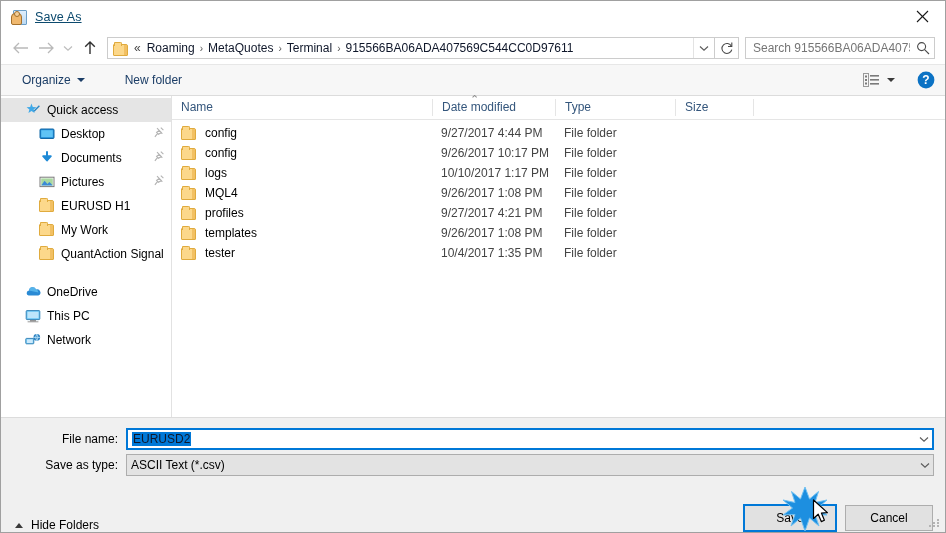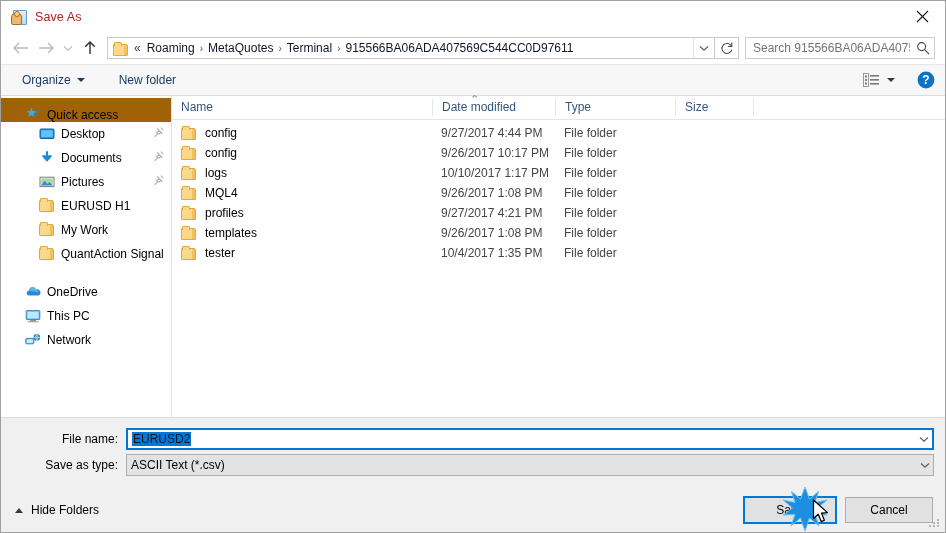--- a/index.html
+++ b/index.html
@@ -49,22 +49,23 @@
     border: 1px solid #a4702c;
     border-radius: 4px 4px 2px 2px;
   }
   .title-icon .person:after {
     content: ""; position: absolute;
     left: 2px; top: -3px; width: 4px; height: 4px;
     background: #f4cf9a; border: 1px solid #a4702c;
     border-radius: 50%;
   }
   .title-text {
-    font-size: 12.5px; color: #b91c1c;
+    font-size: 12.5px; color: #0c4a6e;
     letter-spacing: .1px;
+    text-decoration: underline;
   }
   .close-btn {
     position: absolute; right: 0; top: 0;
     width: 46px; height: 31px;
     display: flex; align-items: center; justify-content: center;
     cursor: default;
   }
   .close-btn svg { display:block; }
 
   
@@ -146,21 +147,21 @@
     border-top: 1px solid #e7e7e7;
     border-bottom: 1px solid #dcdcdc;
     display: flex; align-items: center;
     padding: 0 10px 0 14px;
     box-sizing: border-box;
   }
   .cmd-item {
     font-size: 12px; color: #1b3d66;
     padding: 3px 7px; display: flex; align-items: center; gap: 6px;
   }
-  .cmd-item.gap { margin-left: 20px; }
+  .cmd-item.gap { margin-left: 26px; }
   .cmd-spacer { flex: 1 1 auto; }
   .view-btn { display:flex; align-items:center; gap:7px; padding: 3px 6px;}
   .help-btn { margin-left: 16px; display:flex; align-items:center; }
   .caret-down {
     width: 0; height: 0;
     border-left: 4px solid transparent;
     border-right: 4px solid transparent;
     border-top: 4px solid #1b3d66;
   }
 
@@ -178,21 +179,21 @@
     padding-top: 2px;
     overflow: hidden;
   }
   .nav-row {
     height: 24px;
     display: flex; align-items: center;
     font-size: 12px; color: #000;
     padding-right: 6px;
     position: relative;
   }
-  .nav-row.selected { background: #a16207; align-items: flex-end; }
+  .nav-row.selected { background: #e5e5e5; }
   .nav-row .ico {
     width: 16px; height: 16px; flex: 0 0 16px;
     margin-right: 6px; position: relative;
   }
   .nav-row .lbl { white-space: nowrap; overflow: hidden; }
   .nav-row .pin { margin-left: auto; flex: 0 0 auto; opacity: .75; }
   .lvl0 { padding-left: 24px; }
   .lvl1 { padding-left: 38px; }
   .nav-gap { height: 14px; }
 
@@ -290,21 +291,21 @@
   }
   .combo .cbtn {
     width: 17px; flex: 0 0 17px; display:flex;
     align-items:center; justify-content:center;
   }
 
   
   .footer {
     flex: 0 0 auto; height: 44px;
     background: #f0f0f0;
-    display: flex; align-items: center;
+    display: flex; align-items: flex-end;
     padding: 0 12px 0 14px;
     position: relative;
     box-sizing: border-box;
   }
   .hide-folders {
     display: flex; align-items: center; gap: 8px;
     font-size: 12px; color: #000;
   }
   .chev-up {
     width: 0; height: 0;

